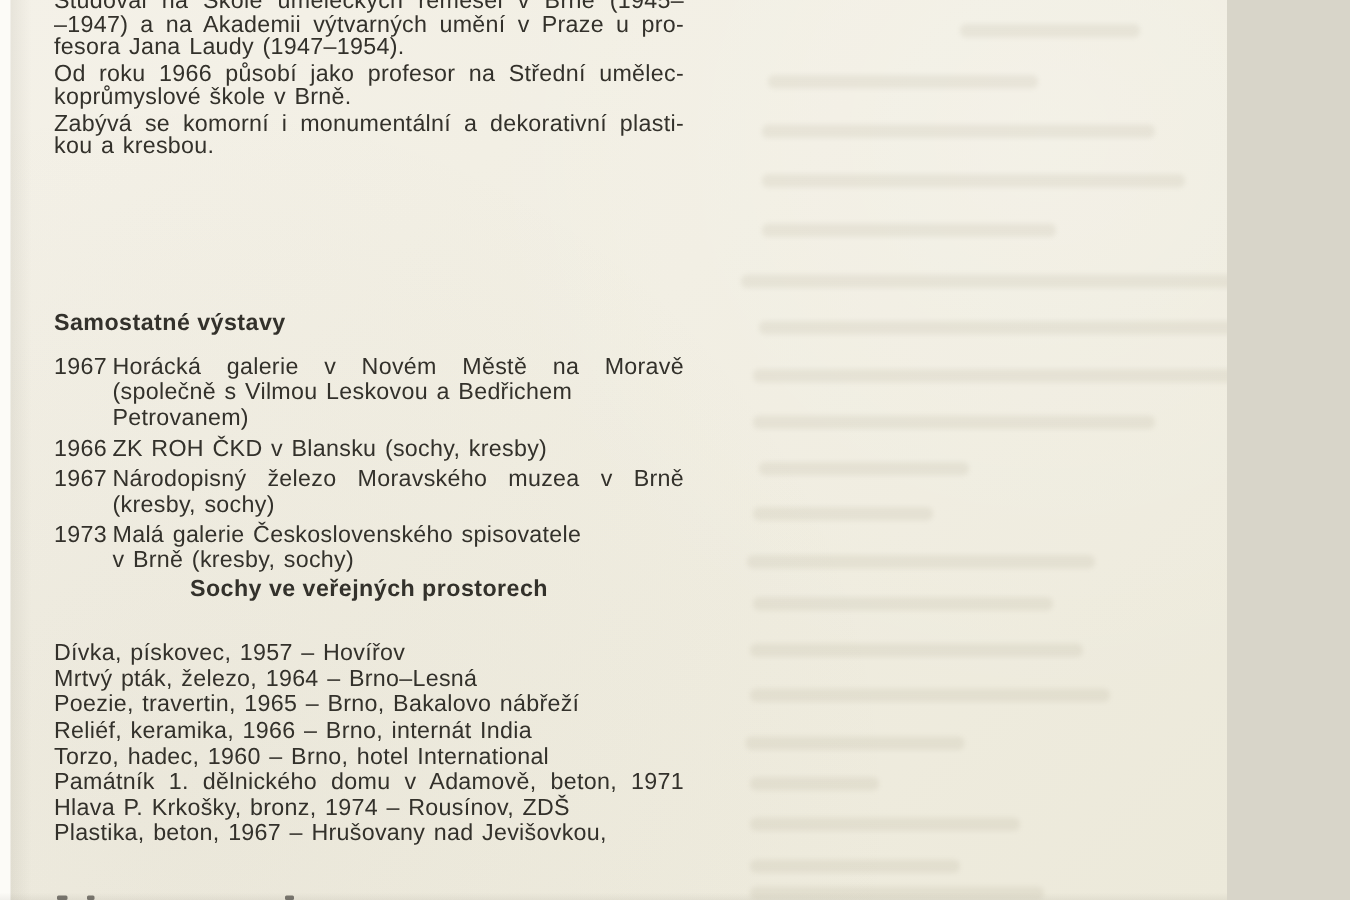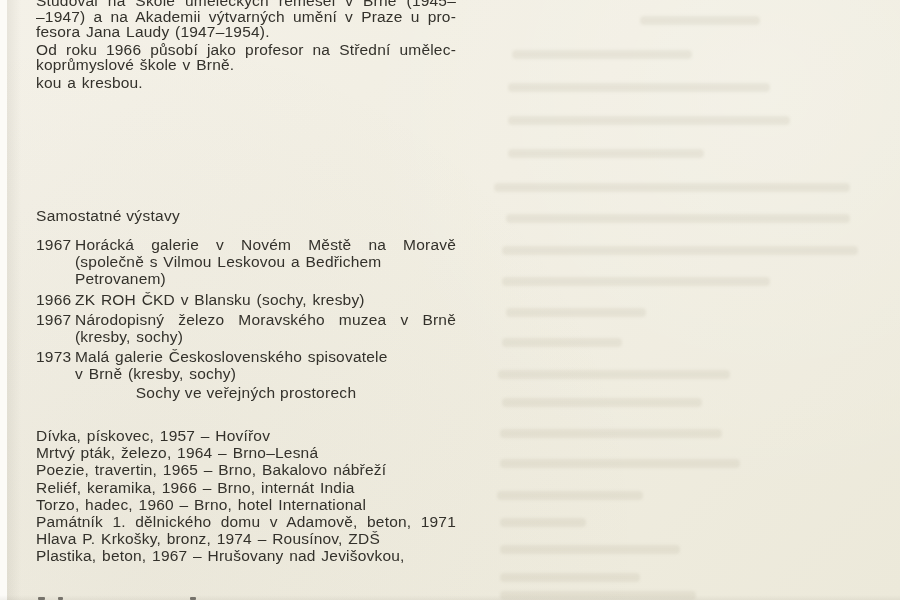--- a/index.html
+++ b/index.html
@@ -2,21 +2,21 @@
 <html><head>
 <meta charset="utf-8">
 <style>
   html, body { margin: 0; padding: 0; }
   body {
     width: 900px; height: 600px; overflow: hidden;
     font-family: "Liberation Sans", sans-serif;
     background: #d8d5c9;
   }
   .page {
-    position: relative; width: 900px; height: 600px; overflow: hidden;
+    position: relative; width: 818px; height: 600px; overflow: hidden;
     background:
       radial-gradient(circle at 85% 15%, rgba(255,255,255,0.22), transparent 45%),
       radial-gradient(circle at 15% 90%, rgba(120,110,80,0.05), transparent 55%),
       linear-gradient(135deg, #f4f1e8 0%, #f1eee2 45%, #ece9da 100%);
     color: #33312b;
   }
   .edge-white {
     position: absolute; left: 0; top: 0; width: 7px; height: 100%;
     background: #fcfbf7;
   }
@@ -31,21 +31,21 @@
   .textcol {
     position: absolute; left: 36px; width: 420px;
     font-size: 15.5px; letter-spacing: 0.2px; word-spacing: 1.2px;
   }
   #intro { top: -7px; line-height: 15.5px; }
   #intro .para { margin: 0 0 2px 0; }
   .line { white-space: normal; }
   .line.j { text-align: justify; text-align-last: justify; }
   .heading {
     position: absolute; left: 36px; width: 420px;
-    font-size: 15.5px; font-weight: 400; letter-spacing: 0.3px;
+    font-size: 15.5px; font-weight: 700; letter-spacing: 0.3px;
     line-height: 17px;
   }
   #heading-exhibitions { top: 207px; }
   #heading-sculptures  { top: 384px; text-align: center; }
   #exhibition-list { top: 236px; line-height: 17.2px; }
   .x-item { position: relative; padding-left: 39px; margin-bottom: 3px; }
   .x-item .year { position: absolute; left: 0; top: 0; }
   #sculpture-list { top: 427px; line-height: 17.2px; }
   .ghost {
     position: absolute; height: 9px; border-radius: 4px;
@@ -94,20 +94,21 @@
       <div class="para">
         <div class="line j">Studoval na Škole uměleckých řemesel v Brně (1945–</div>
         <div class="line j">–1947) a na Akademii výtvarných umění v Praze u pro-</div>
         <div class="line">fesora Jana Laudy (1947–1954).</div>
       </div>
       <div class="para">
         <div class="line j">Od roku 1966 působí jako profesor na Střední umělec-</div>
         <div class="line">koprůmyslové škole v Brně.</div>
       </div>
       <div class="para">
+        <div class="line j">Zabývá se komorní i monumentální a dekorativní plasti-</div>
         <div class="line">kou a kresbou.</div>
       </div>
     </div>
 
   <div id="heading-exhibitions" class="heading">Samostatné výstavy</div>
 
   <div id="exhibition-list" class="textcol">
       <div class="x-item">
         <span class="year">1967</span>
         <div class="x-lines">

